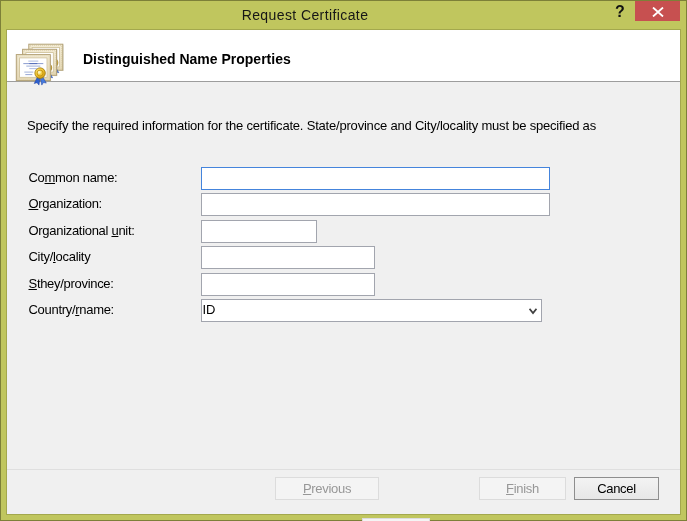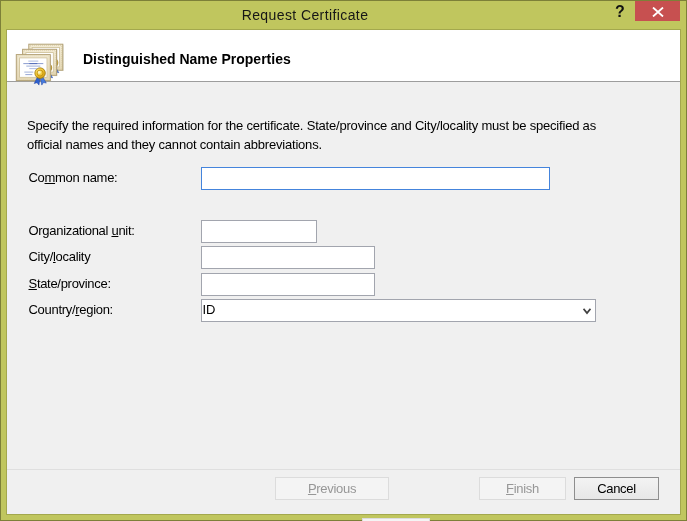--- a/index.html
+++ b/index.html
@@ -93,21 +93,21 @@
     border:1px solid #dcdcdc;
     color:#979797;
     padding:0;
   }
   .btn u { text-decoration:underline; }
   .btn.enabled {
     background:linear-gradient(#f3f3f3, #e7e7e7);
     border:1px solid #8e8e8e;
     color:#000;
   }
-  .btn-previous { left:268px; width:114px; }
+  .btn-previous { left:268px; width:104px; }
   .btn-next     { left:355px; width:68px;margin-top:41px;  }
   .btn-finish   { left:472px; width:87px;text-align:center;  }
   .btn-cancel   { left:567px; width:85px;  }
 </style>
 </head>
 <body>
 
 <div class="window">
 
   <div class="titlebar">
@@ -161,42 +161,45 @@
             <line x1="9.3" y1="29.1" x2="18.3" y2="29.1" stroke="#98a8d6" stroke-width="0.9"></line>
             <line x1="10.3" y1="31.6" x2="17.3" y2="31.6" stroke="#8c9ecf" stroke-width="0.9"></line>
           </g>
         </g>
       </svg>
       <div class="header-title">Distinguished Name Properties</div>
     </div>
 
     <div class="instructions">
       <span>Specify the required information for the certificate. State/province and City/locality must be specified as</span><br>
-      <span>official names and they cannot contain abbreviations.</span>
     </div>
 
     <div class="row" style="top:137px">
       <label class="lbl"><span>Co</span><u>m</u><span>mon name:</span></label>
       <input class="txt focused" style="left: 194px; width: 349px;" value="">
     </div>
+    <div class="row" style="top:163.4px">
+      <label class="lbl"><span></span><u>O</u><span>rganization:</span></label>
+      <input class="txt" style="left: 194px; width: 349px;" value="">
+    </div>
     <div class="row" style="top:189.8px">
       <label class="lbl"><span>Organizational </span><u>u</u><span>nit:</span></label>
       <input class="txt" style="left: 194px; width: 116px;" value="">
     </div>
     <div class="row" style="top:216.2px">
       <label class="lbl"><span>City/</span><u>l</u><span>ocality</span></label>
       <input class="txt" style="left: 194px; width: 174px;" value="">
     </div>
     <div class="row" style="top:242.6px">
-      <label class="lbl"><span></span><u>S</u><span>tate/province:</span></label>
+      <label class="lbl"><span></span><u>S</u><span>they/province:</span></label>
       <input class="txt" style="left: 194px; width: 174px;" value="">
     </div>
     <div class="row" style="top:269px">
-      <label class="lbl"><span>Country/</span><u>r</u><span>egion:</span></label>
-      <div class="combo" style="left:194px; width:395px">
+      <label class="lbl"><span>Country/</span><u>r</u><span>name:</span></label>
+      <div class="combo" style="left:194px; width:341px">
         <span class="combo-value">ID</span>
         <svg class="combo-arrow" width="8" height="7" viewBox="0 0 8 7">
           <path d="M0.5 0.8 L4 5 L7.5 0.8" stroke="#404040" stroke-width="1.8" fill="none"></path>
         </svg>
       </div>
     </div>
 
     <div class="footer-sep"></div>
     <button class="btn btn-previous" disabled=""><span></span><u>P</u><span>revious</span></button>
     <button class="btn btn-next" disabled=""><span></span><u>N</u><span>ext</span></button>

